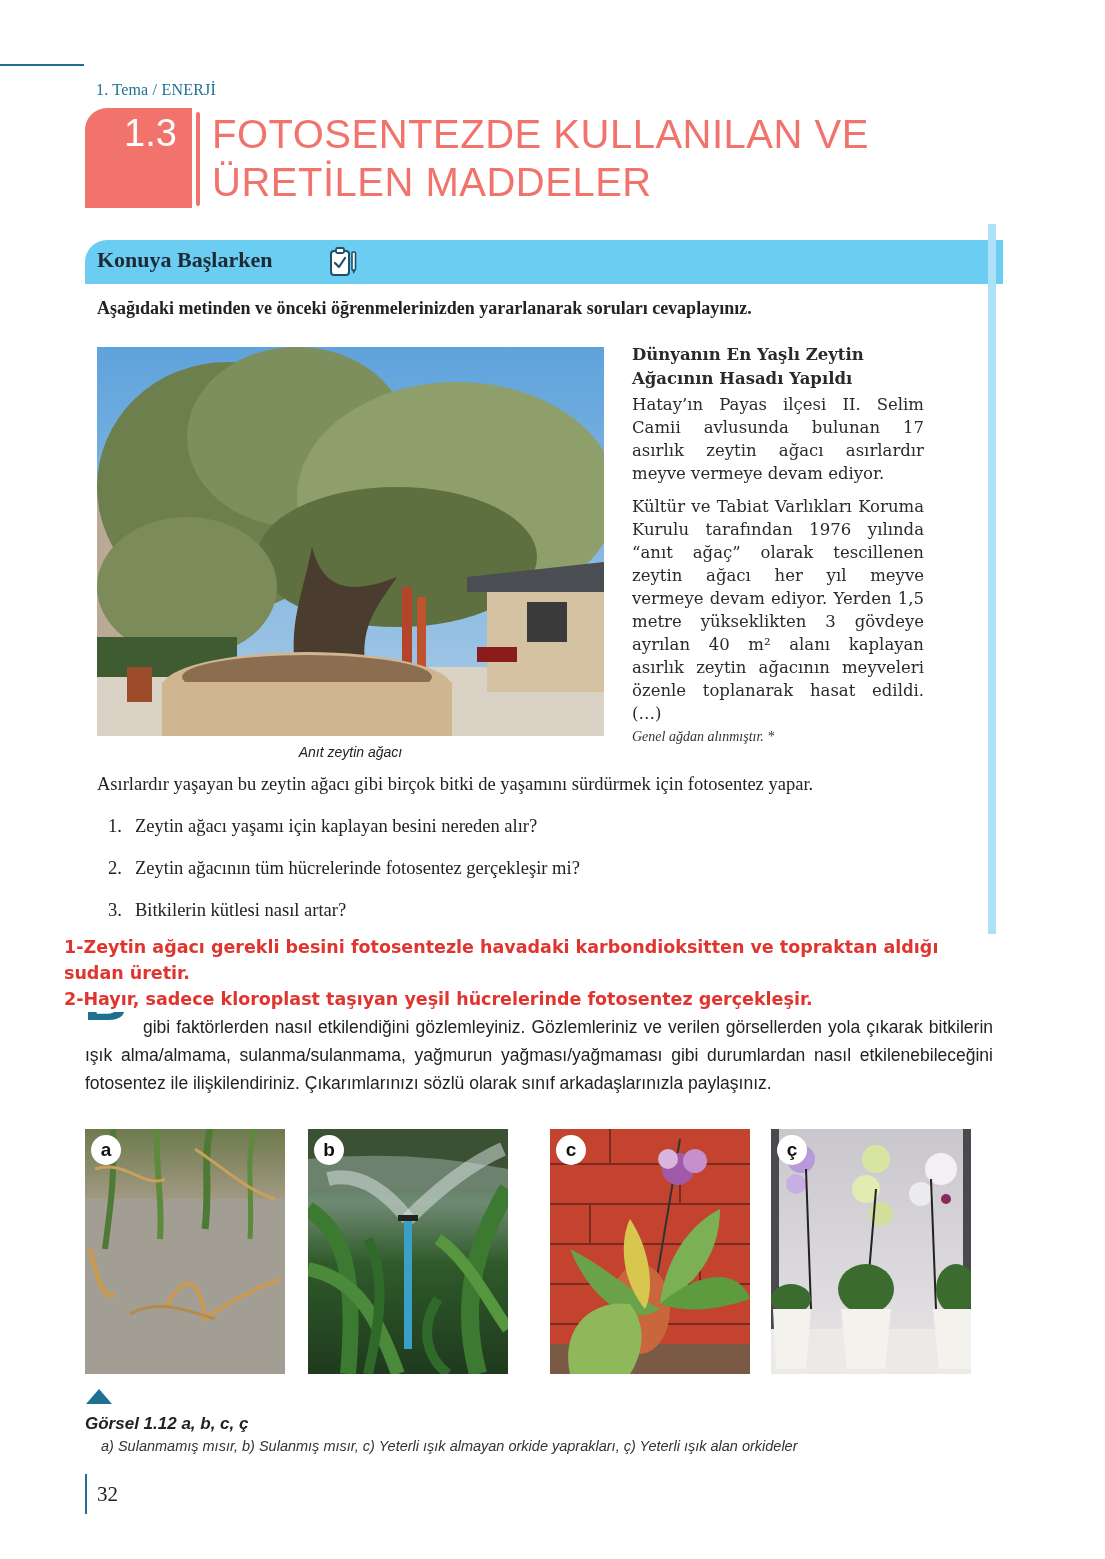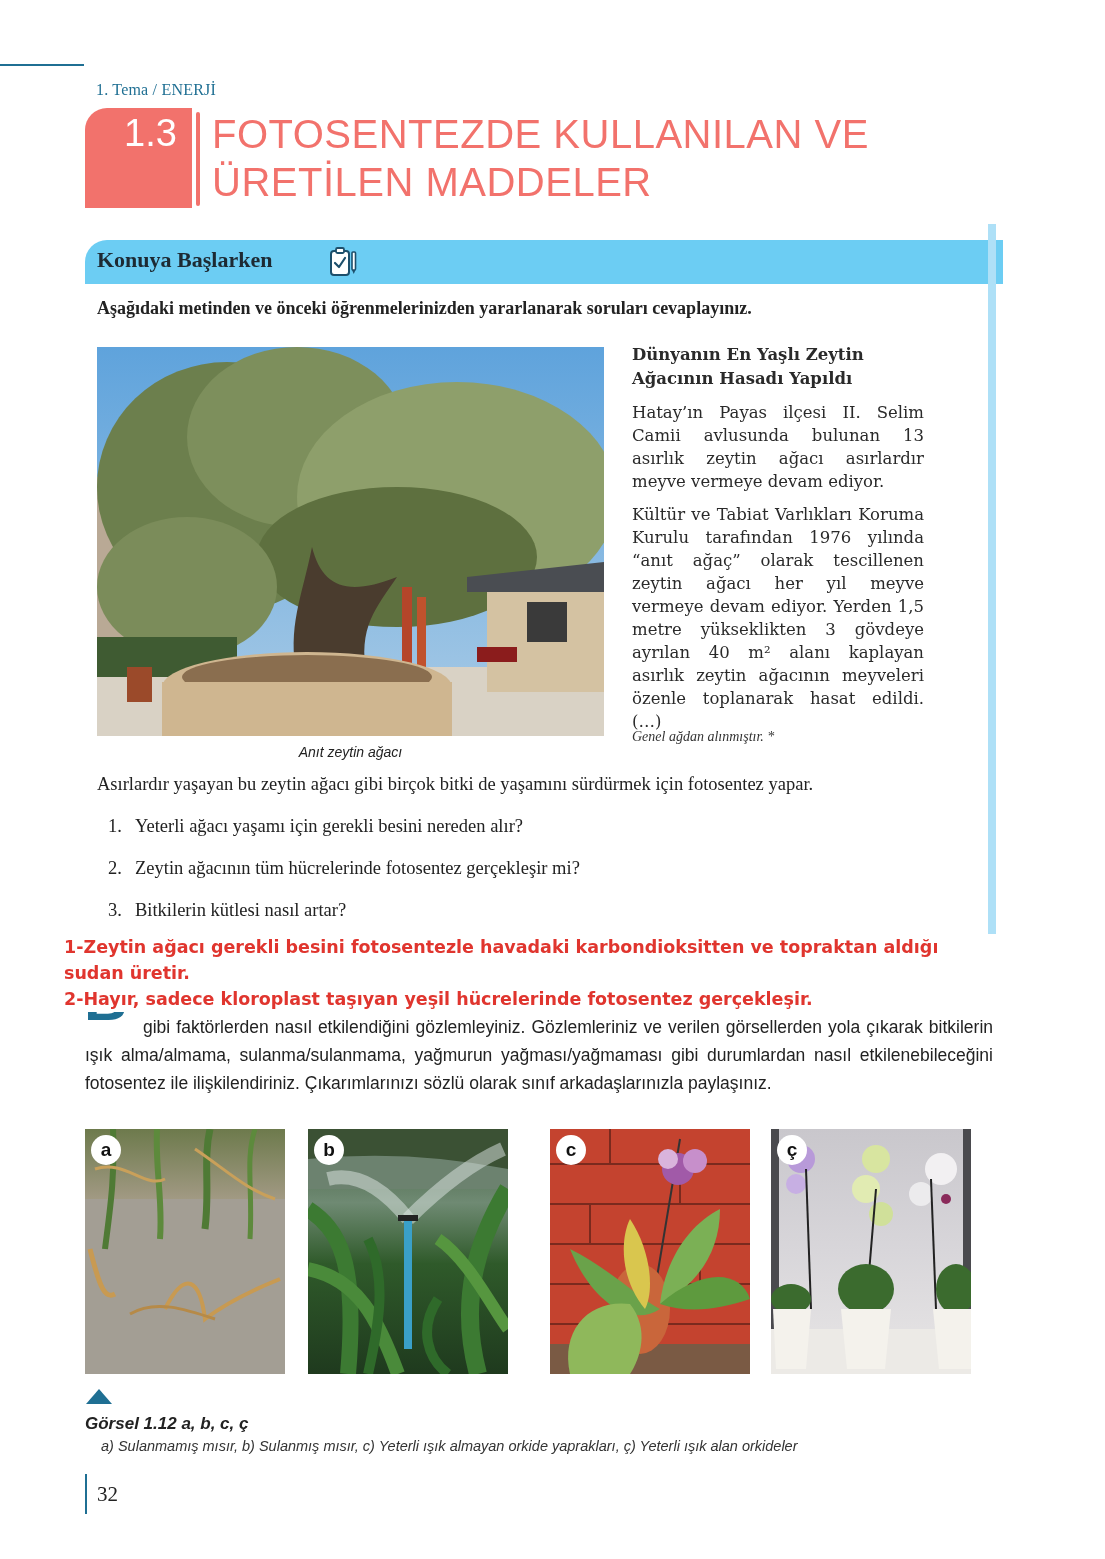--- a/index.html
+++ b/index.html
@@ -18,21 +18,21 @@
   .konuya-label { position: absolute; left: 97px; top: 247px; font-family: "Liberation Serif", serif; font-weight: bold; font-size: 22px; color: #1d2a33; }
   .clip-icon { position: absolute; left: 326px; top: 246px; width: 34px; height: 32px; }
   .side-rule { position: absolute; left: 988px; top: 224px; width: 8px; height: 710px; background: #aee0f7; }
 
   .instruction { position: absolute; left: 97px; top: 298px; font-family: "Liberation Serif", serif; font-weight: bold; font-size: 18px; color: #222; }
 
   .photo-main { position: absolute; left: 97px; top: 347px; width: 507px; height: 389px; overflow: hidden; background: #8ab8dd; }
   .photo-caption { position: absolute; left: 97px; top: 744px; width: 507px; text-align: center; font-family: "Liberation Sans", sans-serif; font-style: italic; font-size: 14px; color: #222; }
 
   .article { position: absolute; left: 632px; top: 343px; width: 292px; font-family: "DejaVu Serif", serif; color: #2a2a2a; }
-  .article-title { font-weight: bold; font-size: 16.5px; line-height: 24px; margin-bottom: 10px; }
+  .article-title { font-weight: bold; font-size: 16.5px; line-height: 24px; margin-bottom: 2px; }
   .article p { font-size: 16.5px; line-height: 23px; text-align: justify; margin-bottom: 10px; }
   .article-source { position: absolute; left: 632px; top: 729px; width: 292px; font-family: "Liberation Serif", serif; font-style: italic; font-size: 14px; color: #333; }
 
   .intro-line { position: absolute; left: 97px; top: 774px; font-family: "Liberation Serif", serif; font-size: 18.5px; color: #222; }
   .questions { position: absolute; left: 108px; top: 816px; font-family: "Liberation Serif", serif; font-size: 18.5px; color: #222; list-style: none; }
   .questions li { height: 42px; }
   .questions .qnum { display: inline-block; width: 27px; }
 
   .answers { position: absolute; left: 64px; top: 934px; width: 940px; font-family: "DejaVu Sans", sans-serif; font-weight: bold; font-size: 17.5px; line-height: 26px; color: #e0352e; }
 
@@ -111,29 +111,29 @@
     <ellipse cx="210" cy="340" rx="145" ry="35" fill="#cfb690"></ellipse>
     <ellipse cx="210" cy="330" rx="125" ry="22" fill="#8a6e4f"></ellipse>
     <rect x="65" y="335" width="290" height="54" fill="#cfb690"></rect>
     <rect x="30" y="320" width="25" height="35" fill="#9b4a2a"></rect>
   </svg>
 </div>
 <div class="photo-caption">Anıt zeytin ağacı</div>
 
 <div class="article">
   <div class="article-title">Dünyanın En Yaşlı Zeytin Ağacının Hasadı Yapıldı</div>
-  <p>Hatay’ın Payas ilçesi II. Selim Camii avlusunda bulunan 13 asırlık zeytin ağacı asırlardır meyve vermeye devam ediyor.</p>
+  <p>Hatay’ın Payas ilçesi II. Selim Camii avlusunda bulunan 17 asırlık zeytin ağacı asırlardır meyve vermeye devam ediyor.</p>
   <p>Kültür ve Tabiat Varlıkları Koruma Kurulu tarafından 1976 yılında “anıt ağaç” olarak tescillenen zeytin ağacı her yıl meyve vermeye devam ediyor. Yerden 1,5 metre yükseklikten 3 gövdeye ayrılan 40 m² alanı kaplayan asırlık zeytin ağacının meyveleri özenle toplanarak hasat edildi. (…)</p>
 </div>
 <div class="article-source">Genel ağdan alınmıştır. *</div>
 
 <div class="intro-line">Asırlardır yaşayan bu zeytin ağacı gibi birçok bitki de yaşamını sürdürmek için fotosentez yapar.</div>
 <ol class="questions">
   <li>
-    <span class="qnum">1.</span><span>Yeterli ağacı yaşamı için gerekli besini nereden alır?</span>
+    <span class="qnum">1.</span><span>Zeytin ağacı yaşamı için kaplayan besini nereden alır?</span>
   </li>
   <li>
     <span class="qnum">2.</span><span>Zeytin ağacının tüm hücrelerinde fotosentez gerçekleşir mi?</span>
   </li>
   <li>
     <span class="qnum">3.</span><span>Bitkilerin kütlesi nasıl artar?</span>
   </li>
 </ol>
 
 <div class="answers">

